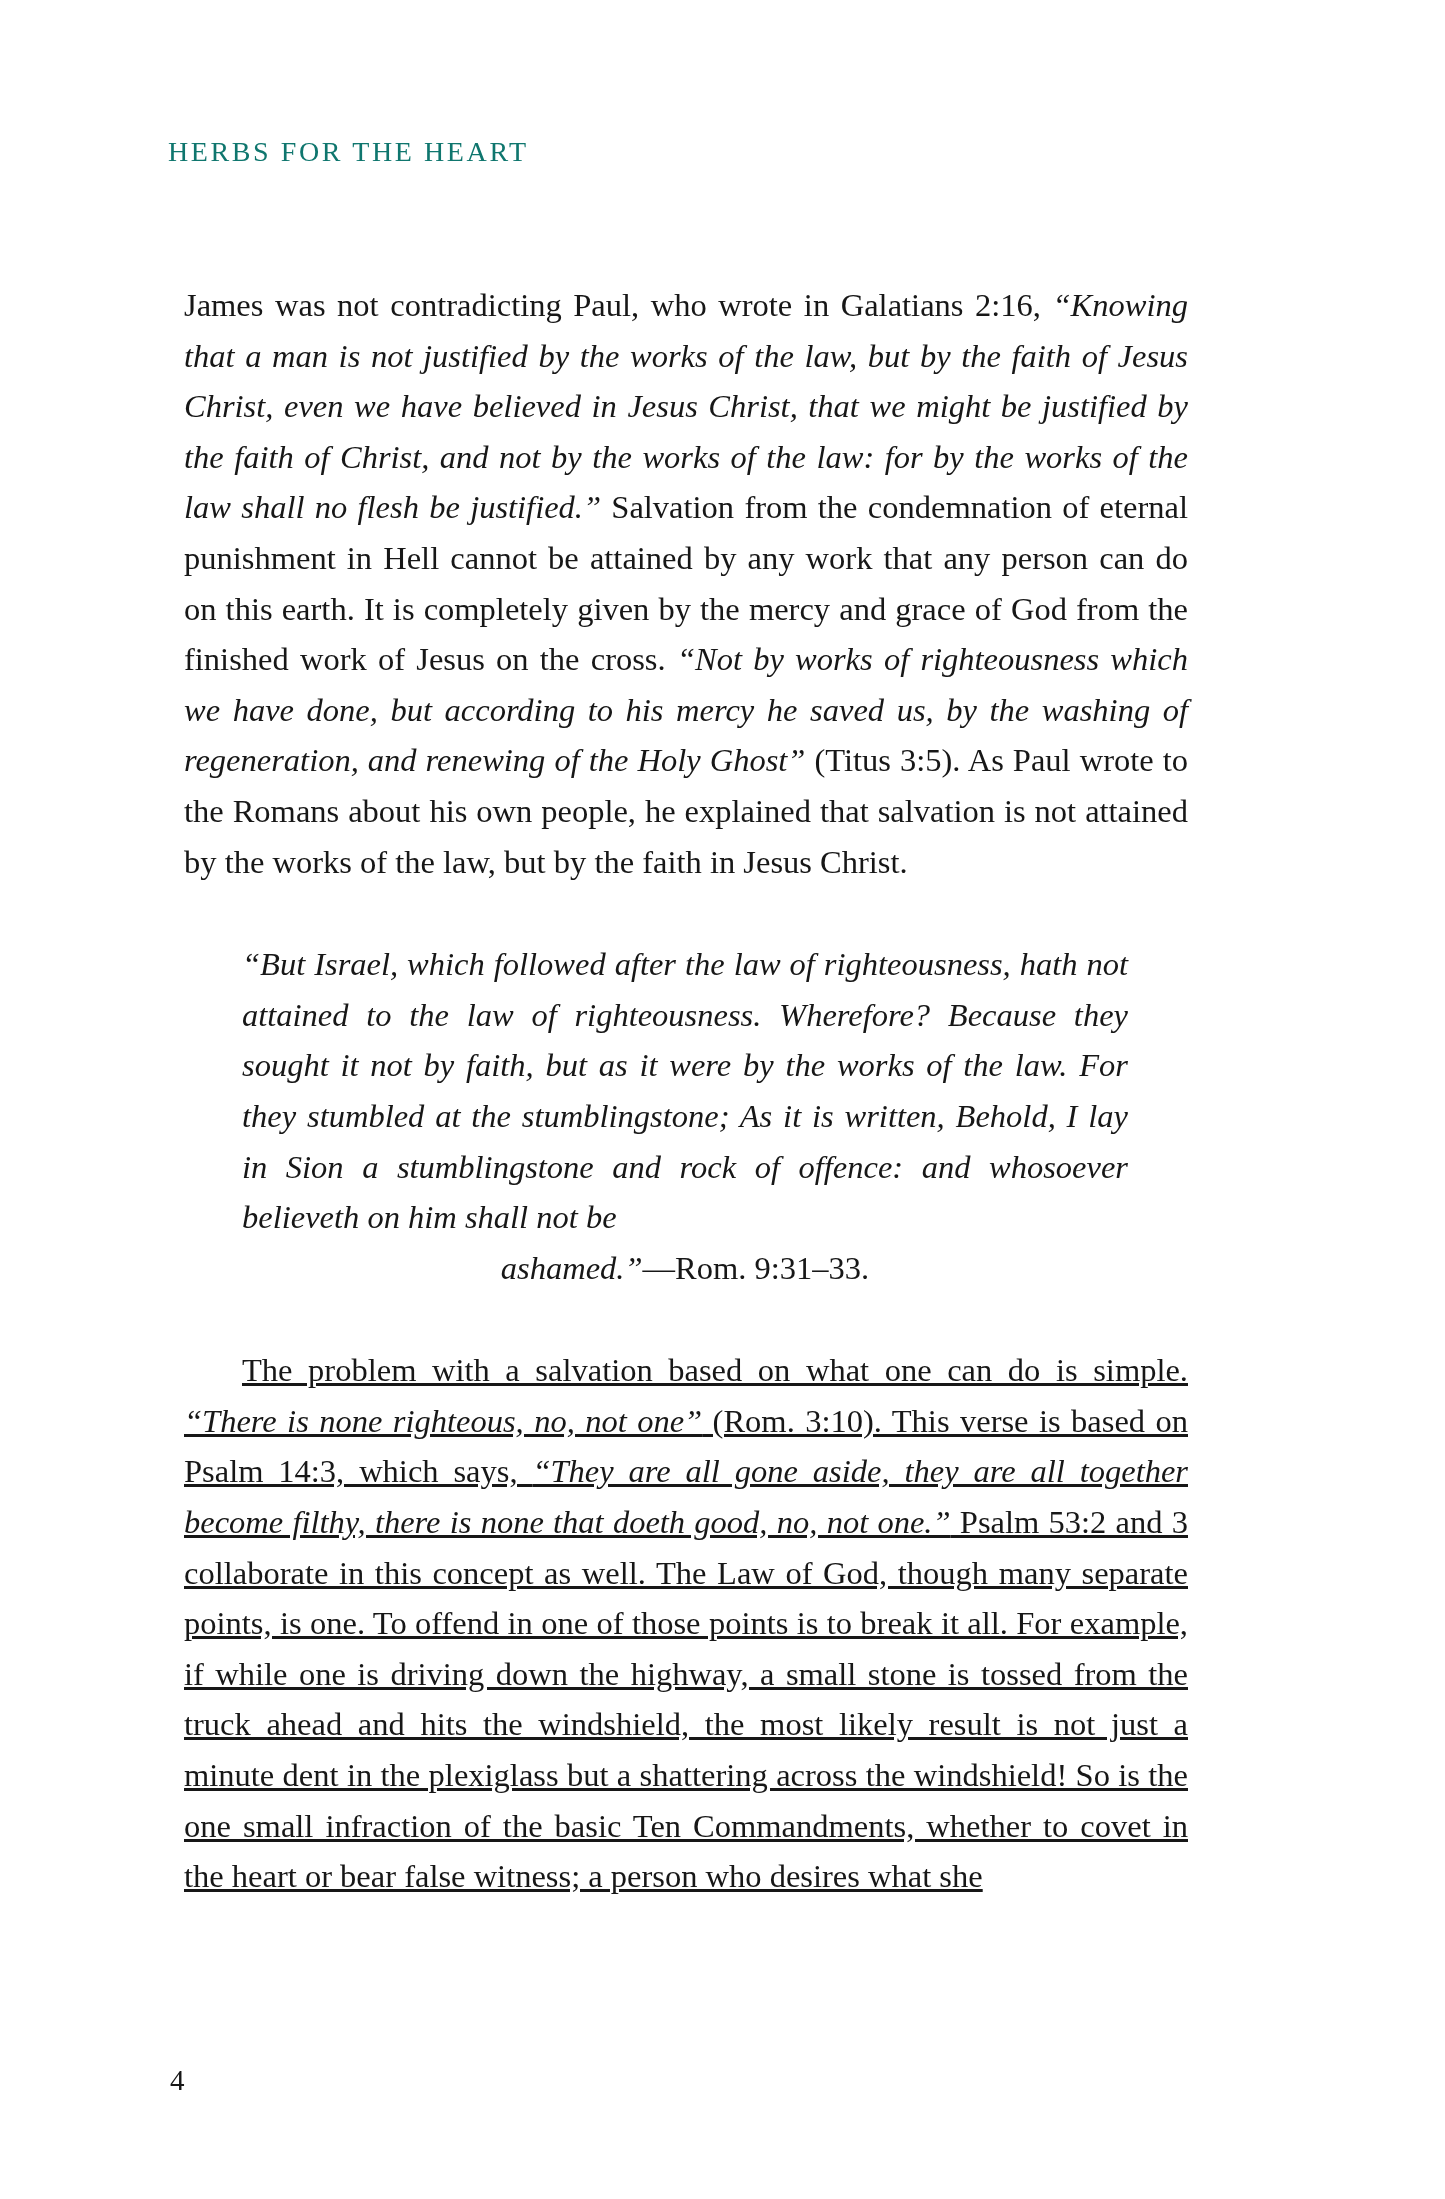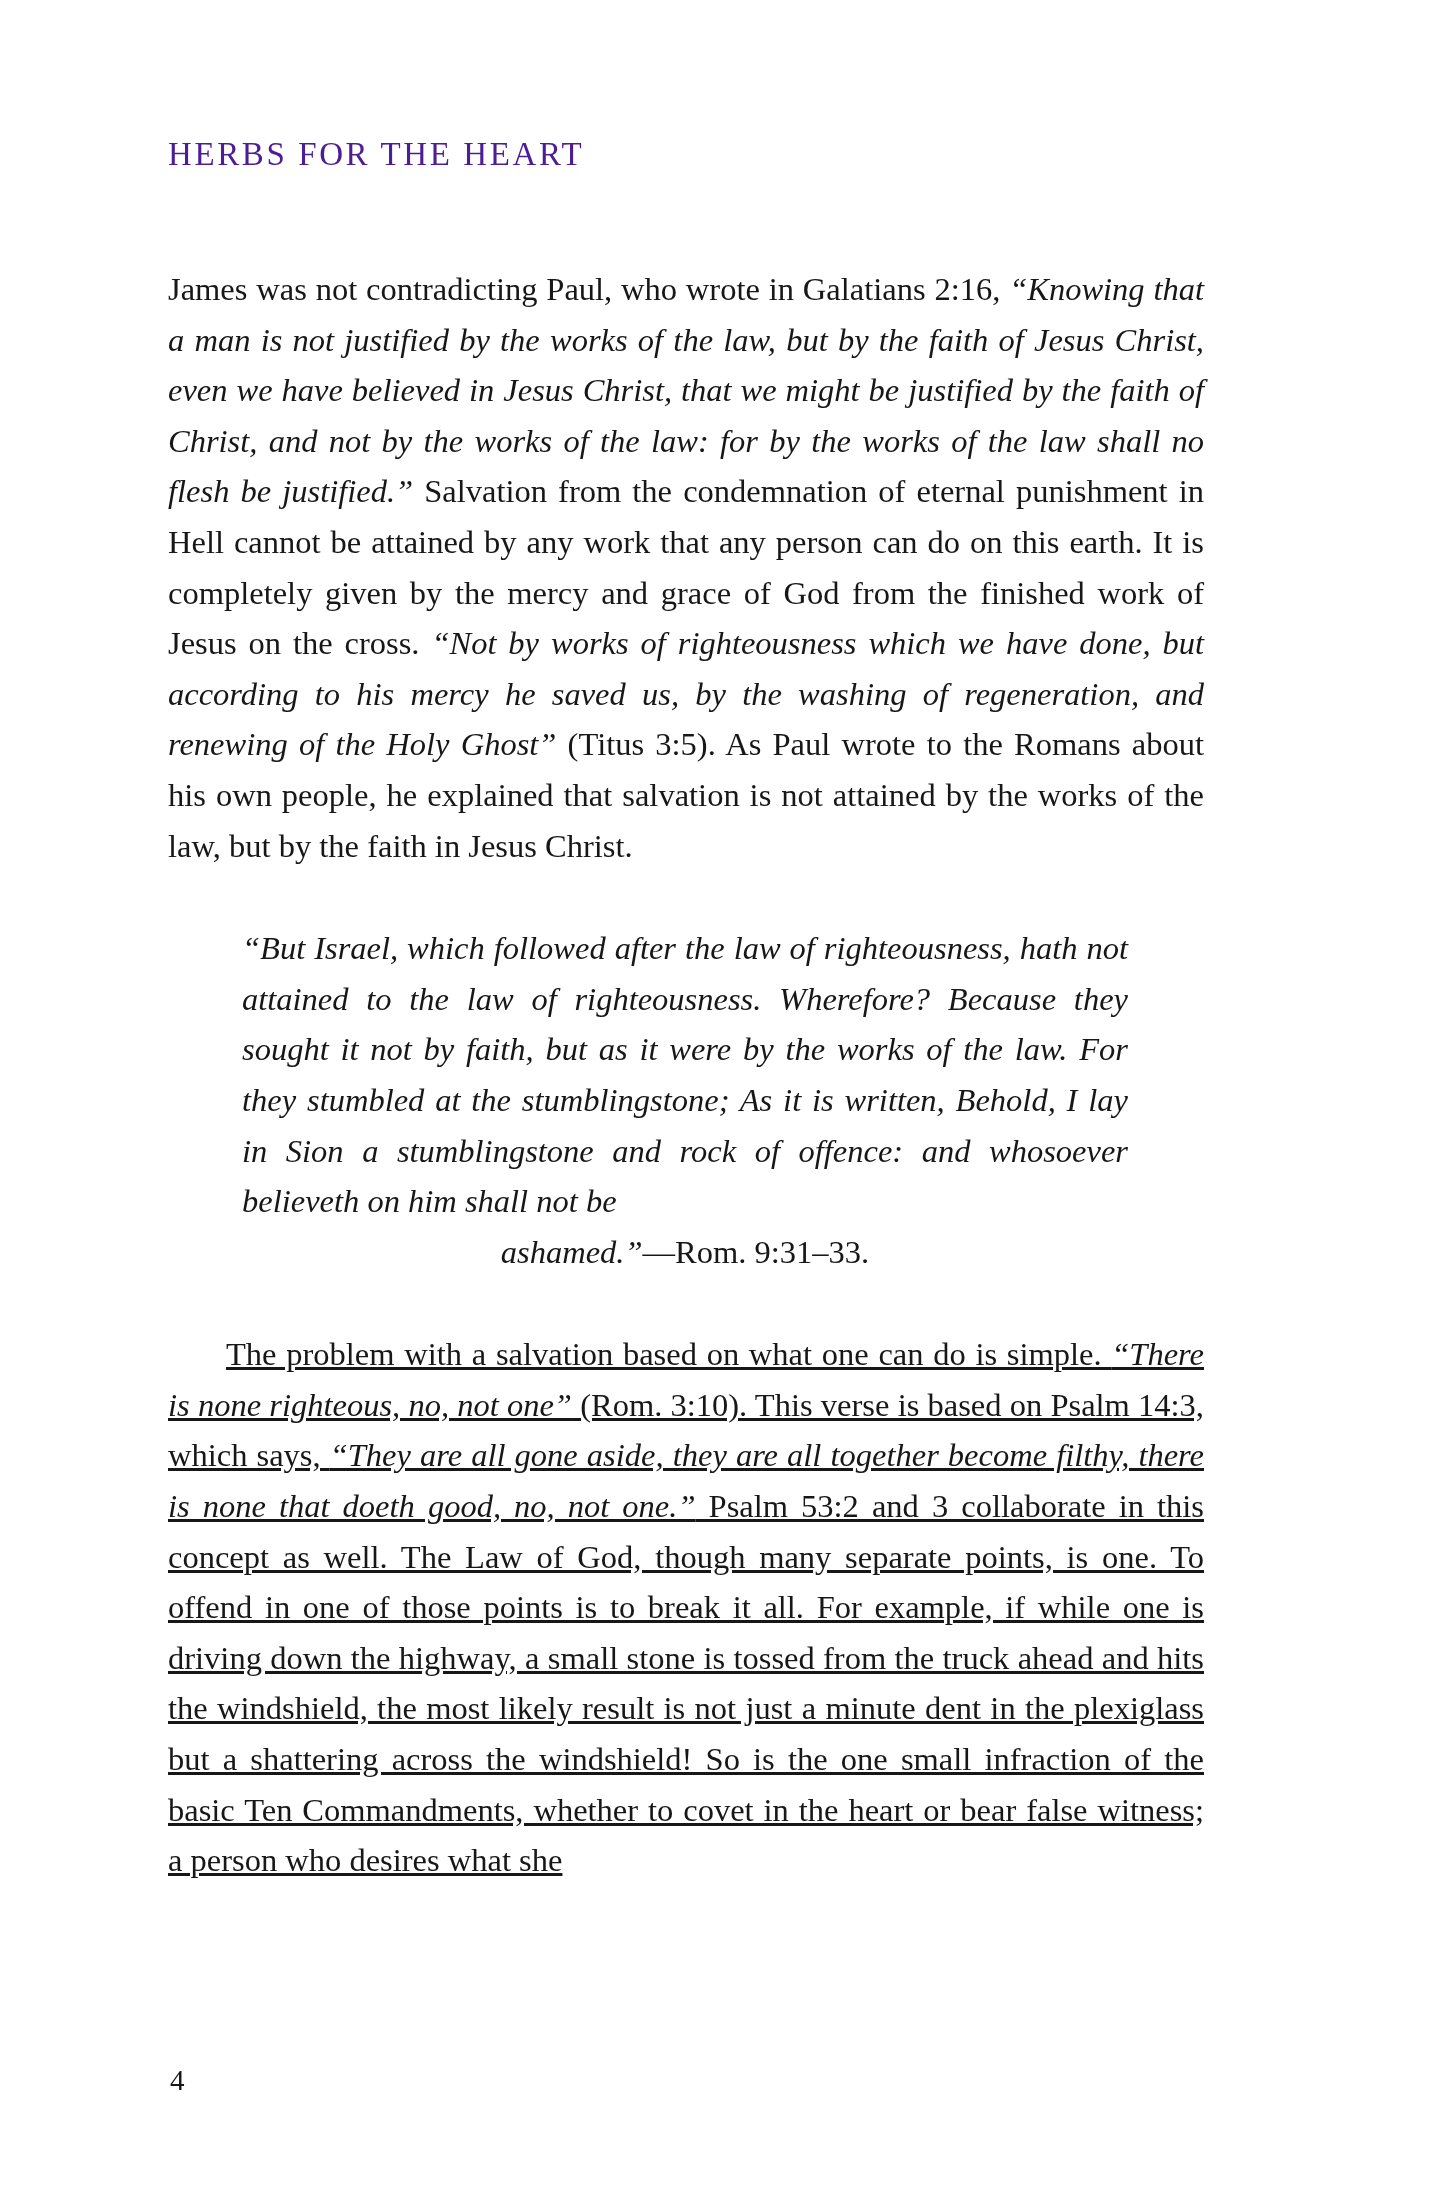--- a/index.html
+++ b/index.html
@@ -24,37 +24,37 @@
     height: 2199px;
     background: #ffffff;
     overflow: hidden;
   }
 
   
   .running-head {
     position: absolute;
     left: 168px;
     top: 136px;
-    font-size: 33px;
+    font-size: 28px;
     letter-spacing: 2.6px;
-    color: #4c1d95;
+    color: #0f766e;
     white-space: nowrap;
     font-weight: 400;
   }
 
   
   .textblock {
     position: absolute;
     left: 168px;
     top: 264px;
     width: 1036px;
   }
 
   p.body {
-    margin: 0;
+    margin: 16px;
     font-size: 32.5px;
     line-height: 50.6px;
     text-align: justify;
     text-justify: inter-word;
     hyphens: none;
     color: #171717;
   }
   p.body.indent {
     text-indent: 58px;
   }

